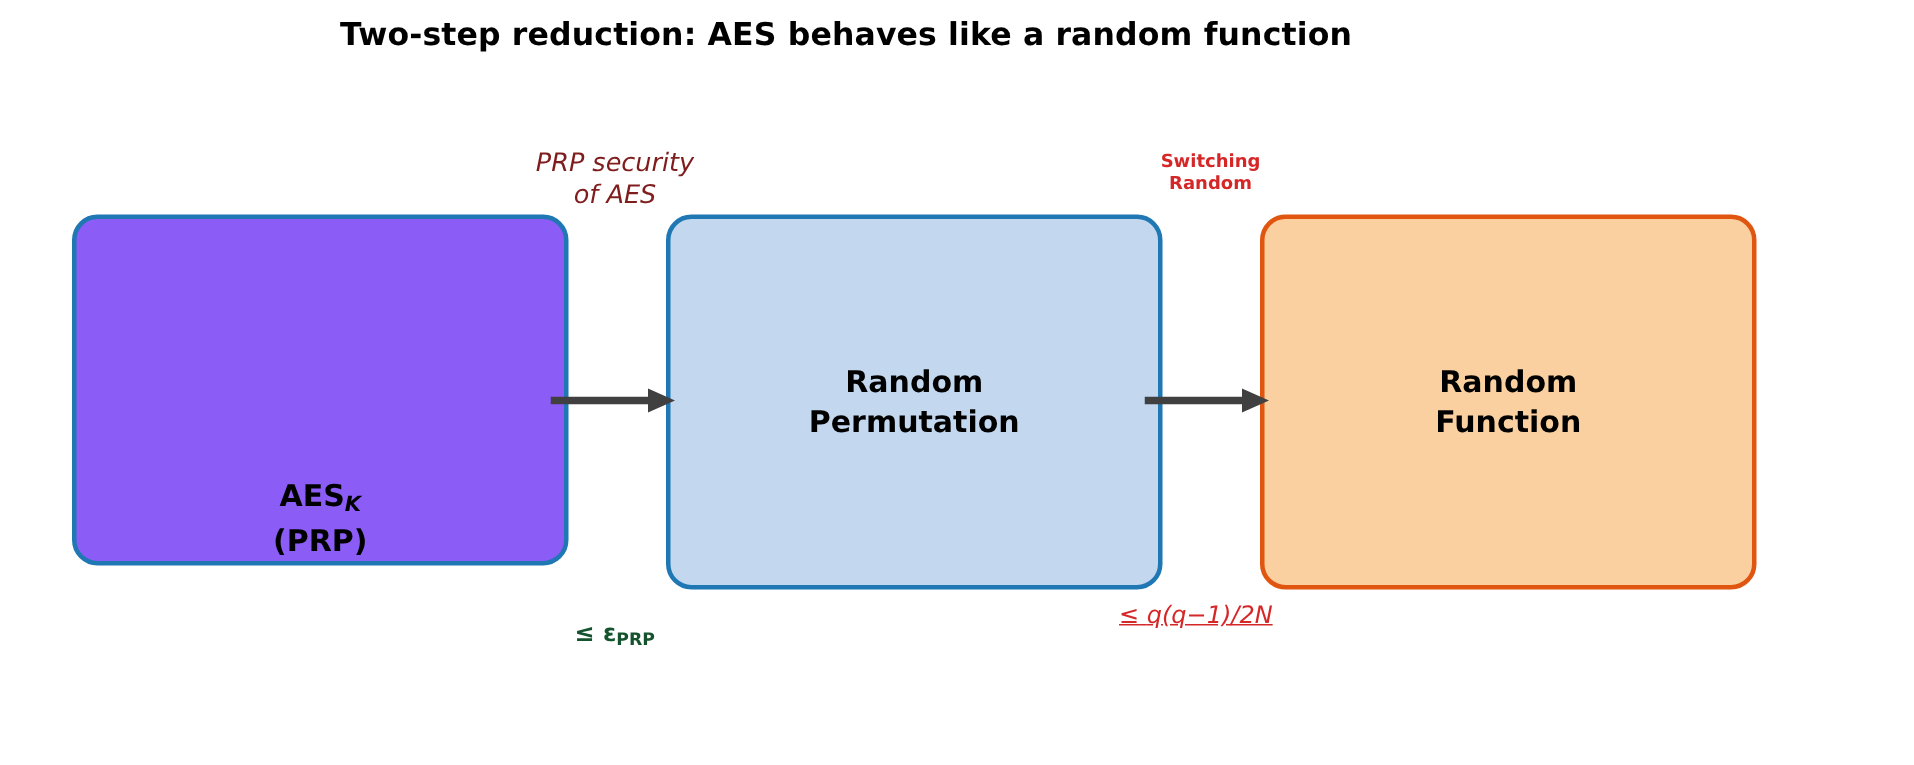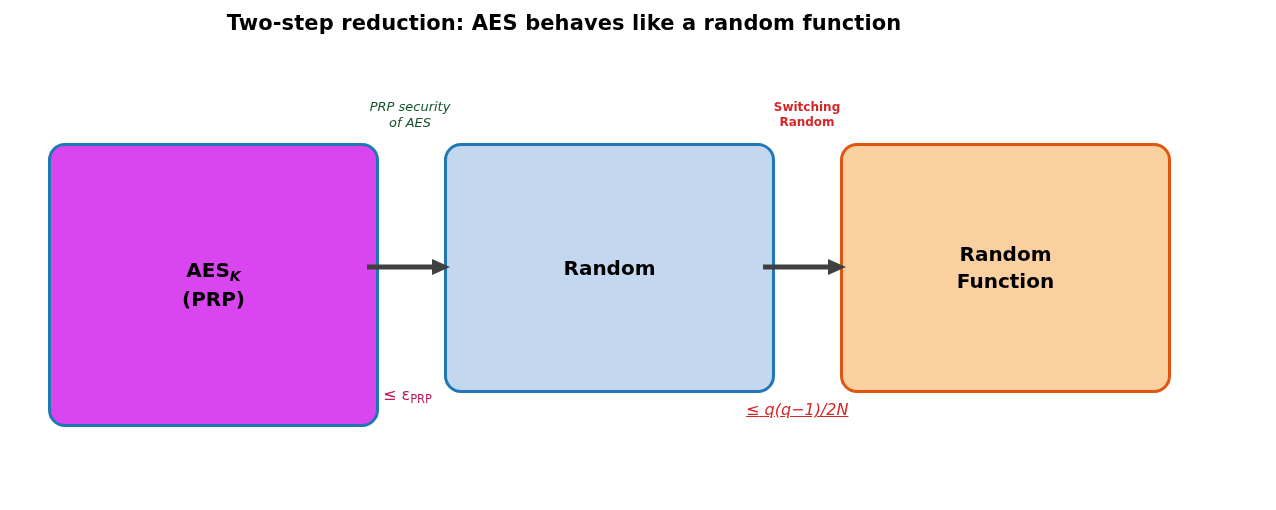--- a/index.html
+++ b/index.html
@@ -50,23 +50,24 @@
     font-style: italic;
     font-weight: bold;
     vertical-align: -0.28em;
     letter-spacing: 0;
   }
 
   #box-aes {
     left: 48px;
     top: 143px;
     width: 331px;
-    height: 284px;
-    background: #d946ef;
+    height: 234px;
+    background: #8b5cf6;
     border: 3.2px solid #1f77b4;
+    align-items: flex-end;
   }
   #box-random-permutation {
     left: 444px;
     top: 143px;
     width: 331px;
     height: 250px;
     background: #c3d7ef;
     border: 3.2px solid #1f77b4;
   }
   #box-random-function {
@@ -90,43 +91,44 @@
   .edge-label-top {
     position: absolute;
     text-align: center;
     line-height: 1.22;
     white-space: nowrap;
   }
   #label-prp-security {
     left: 310px;
     top: 99px;
     width: 200px;
-    font-size: 13px;
+    font-size: 17px;
     font-style: italic;
-    color: #14532d;
+    color: #7f1d1d;
   }
   #label-switching-lemma {
     left: 707px;
     top: 100px;
     width: 200px;
     font-size: 12px;
     font-weight: bold;
     color: #d62728;
   }
 
   
   .bound-label {
     position: absolute;
     white-space: nowrap;
     font-size: 16px;
   }
   #bound-prp {
     left: 383px;
-    top: 385px;
-    color: #be185d;
+    top: 412px;
+    color: #14532d;
+    font-weight: bold;
   }
   #bound-switching {
     left: 746px;
     top: 400px;
     color: #d62728;
     font-style: italic;
     text-decoration: underline;
   }
   .bound-label .eps {
     font-style: normal;
@@ -148,20 +150,21 @@
 <div class="stage-box" id="box-aes">
   <div class="box-label">
     <span>AES</span><span class="sub">K</span><br>
     <span>(PRP)</span>
   </div>
 </div>
 
 <div class="stage-box" id="box-random-permutation">
   <div class="box-label">
     <span>Random</span><br>
+    <span>Permutation</span>
   </div>
 </div>
 
 <div class="stage-box" id="box-random-function">
   <div class="box-label">
     <span>Random</span><br>
     <span>Function</span>
   </div>
 </div>
 

